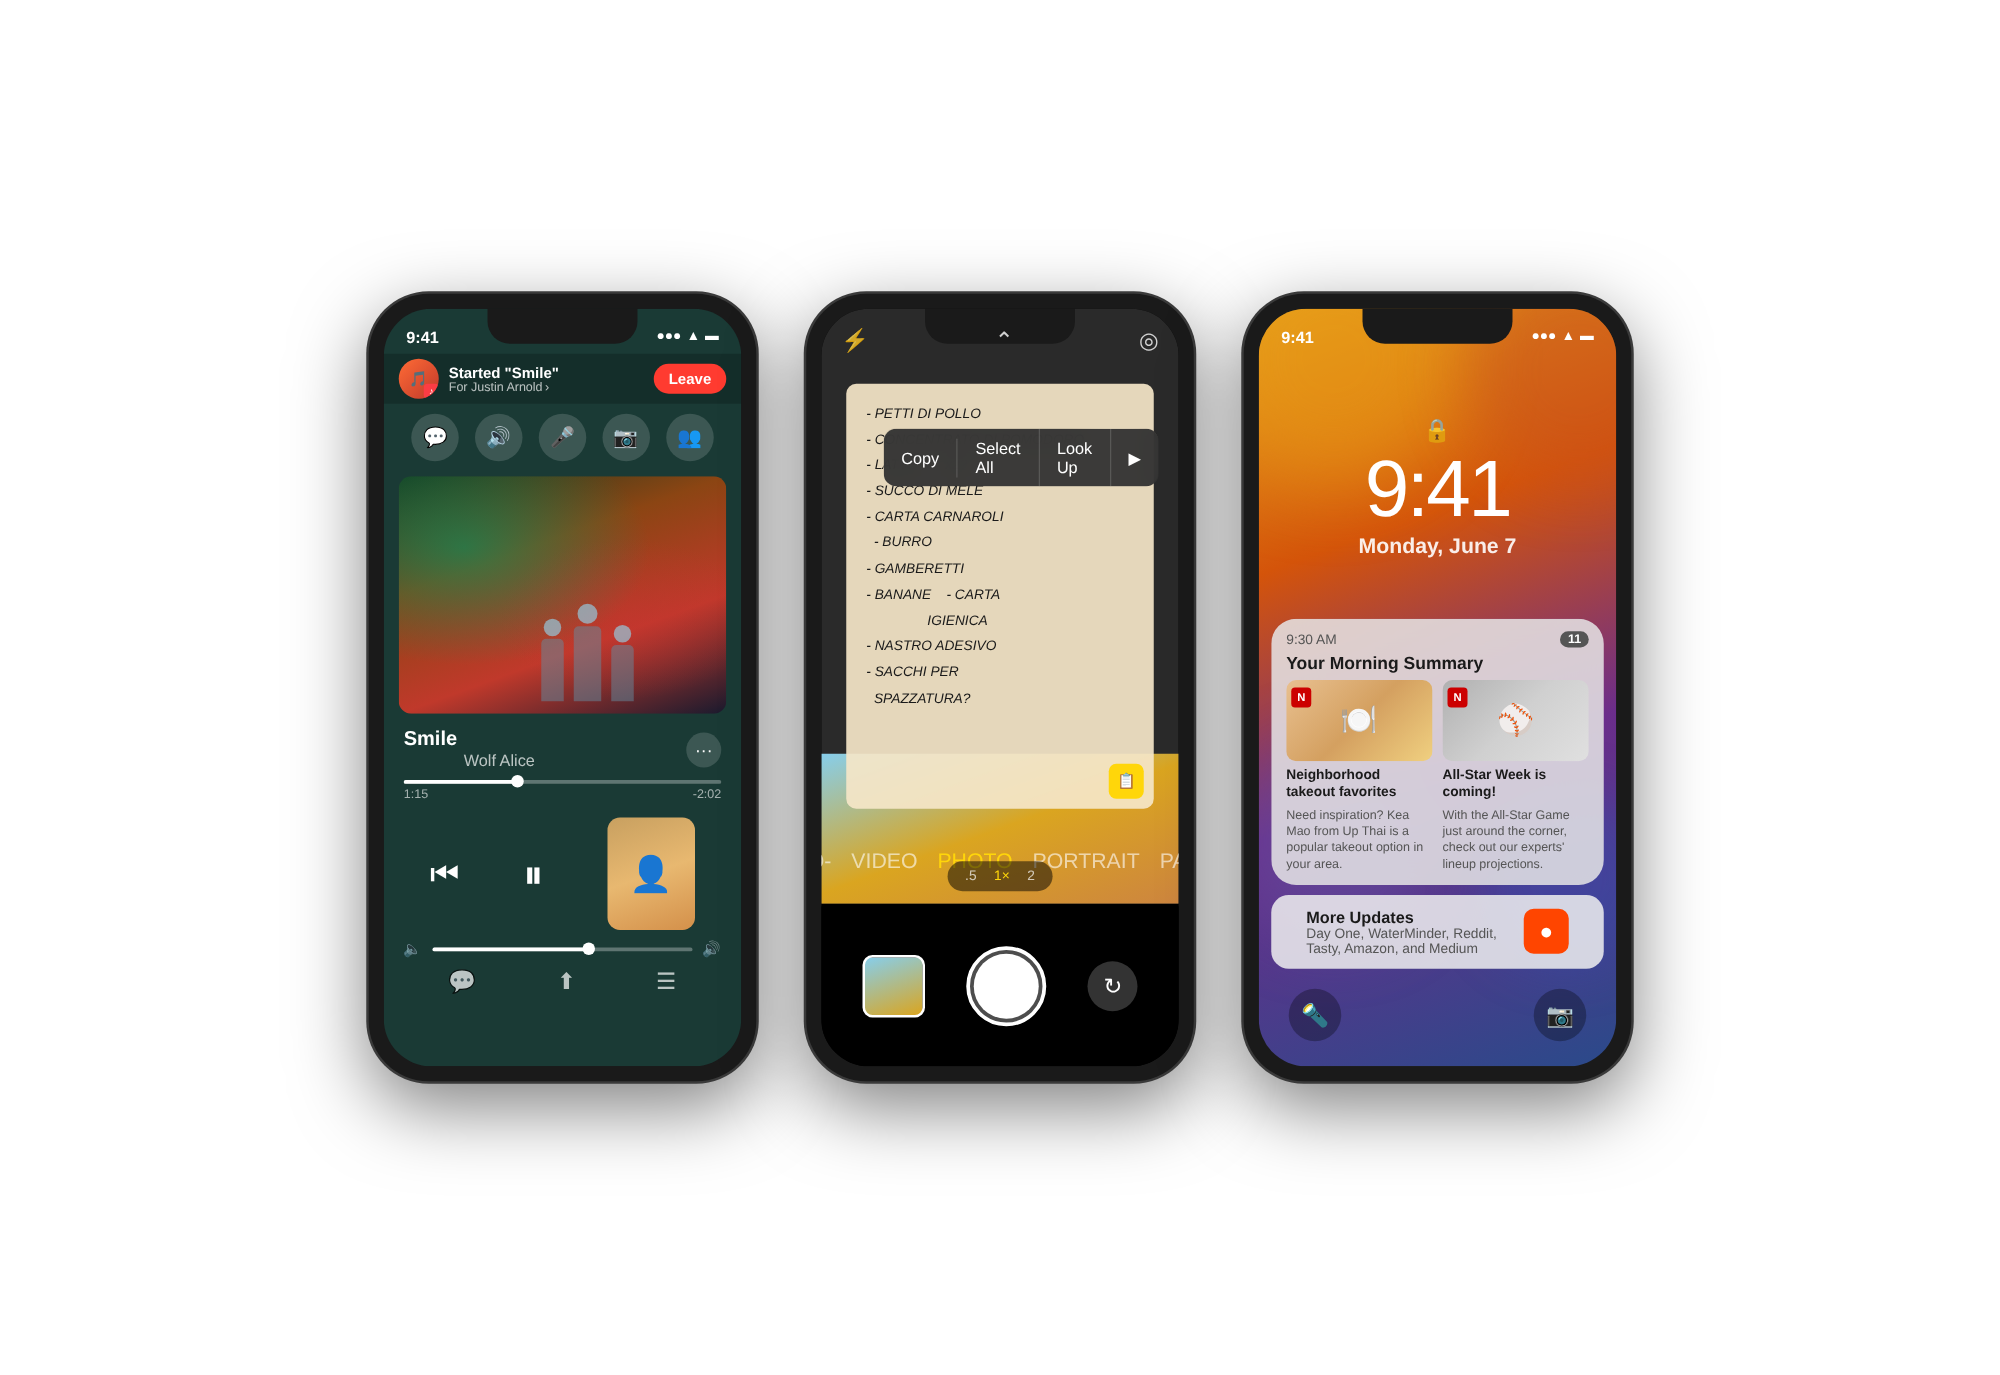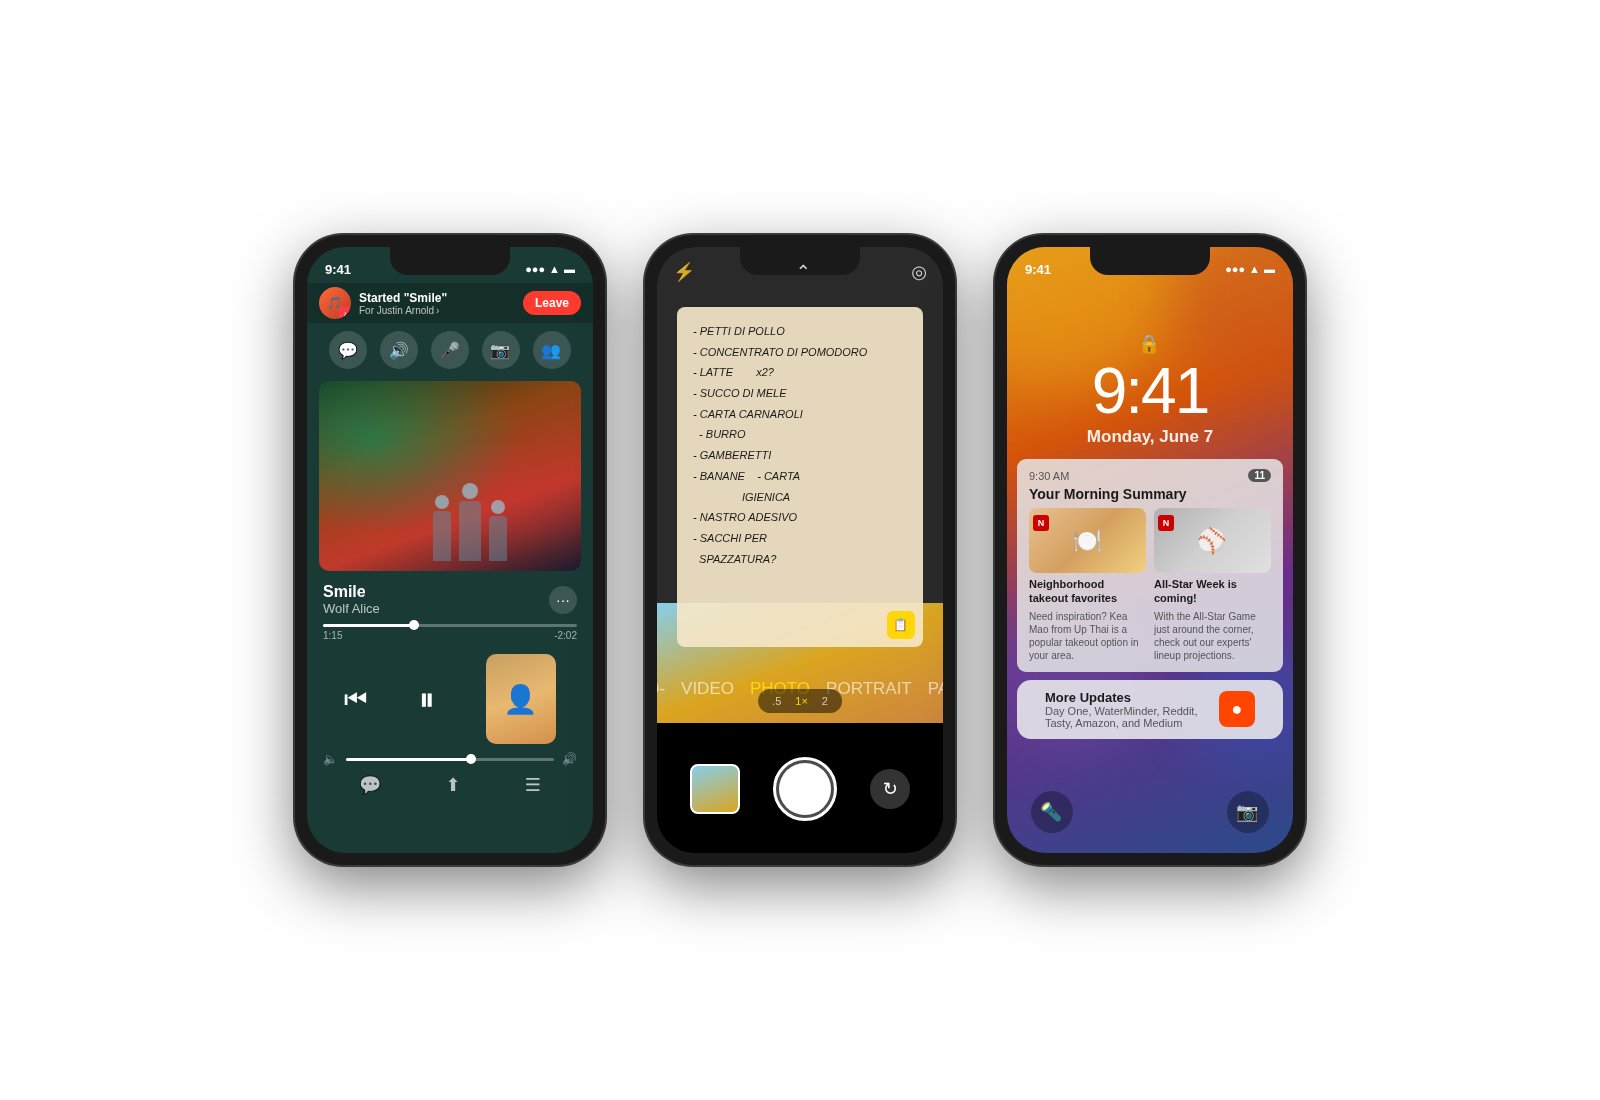--- a/index.html
+++ b/index.html
@@ -230,20 +230,21 @@
 
     .song-name {
       font-size: 16px;
       font-weight: 600;
       color: white;
     }
 
     .song-artist {
       font-size: 13px;
       color: rgba(255,255,255,0.7);
+      margin-left: 48px;
     }
 
     .more-btn {
       width: 28px;
       height: 28px;
       background: rgba(255,255,255,0.15);
       border-radius: 50%;
       display: flex;
       align-items: center;
       justify-content: center;
@@ -675,22 +676,23 @@
       z-index: 10;
       padding: 12px 10px;
       display: flex;
       flex-direction: column;
       gap: 8px;
     }
 
     .notif-card {
       background: rgba(230,230,230,0.85);
       backdrop-filter: blur(20px);
-      border-radius: 9px;
+      border-radius: 20px;
       padding: 10px 12px;
+      margin-top: 36px;
     }
 
     .notif-header {
       display: flex;
       justify-content: space-between;
       align-items: center;
       margin-bottom: 4px;
     }
 
     .notif-time {
@@ -948,20 +950,26 @@
         <div class="cam-icon">⌃</div>
         <div class="cam-icon">◎</div>
       </div>
 
       <div class="camera-viewfinder">
 
         <div class="camera-bg-photo"></div>
 
         <div class="live-text-overlay">
 
+          <div class="context-menu">
+            <div class="context-menu-item">Copy</div>
+            <div class="context-menu-item">Select All</div>
+            <div class="context-menu-item">Look Up</div>
+            <div class="context-menu-item">▶</div>
+          </div>
 
           <div class="list-text">
             <p>- PETTI DI POLLO</p>
             <p>- CONCENTRATO DI POMODORO</p>
             <p>- LATTE <span style="margin-left:20px">x2?</span></p>
             <p>- SUCCO DI MELE</p>
             <p>- CARTA CARNAROLI</p>
             <p>&nbsp;&nbsp;- BURRO</p>
             <p>- GAMBERETTI</p>
             <p>- BANANE &nbsp;&nbsp; - CARTA</p>

